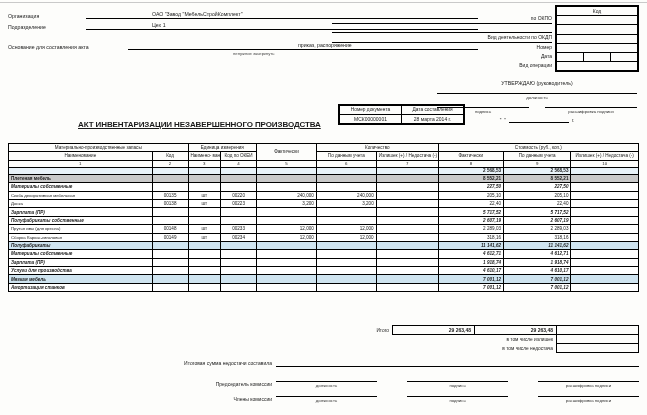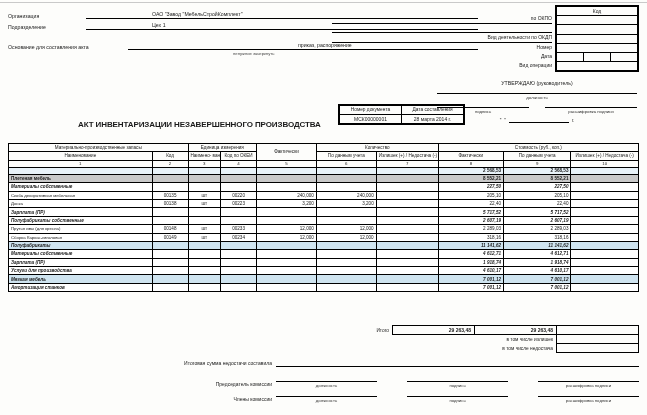--- a/index.html
+++ b/index.html
@@ -46,21 +46,21 @@
   .approve { position:absolute; right:10px; top:80px; width:200px; text-align:center; }
   .approve .ttl { font-size:5.2px; margin-bottom:7px; }
   .approve .sigline { border-bottom:1px solid #000; height:1px; margin:0 auto; }
   .approve .cap { font-size:4.3px; color:#333; margin-top:1px; }
   .approve .two { display:flex; justify-content:space-between; margin-top:7px; }
   .approve .two > div { width:46%; }
   .approve .dt { display:flex; justify-content:center; align-items:flex-end;
                  gap:3px; margin-top:4px; font-size:4.6px; }
   .approve .dt .b { border-bottom:1px solid #000; }
   .doctitle { position:absolute; left:78px; top:120px; font-size:8px;
-              font-weight:bold; letter-spacing:-.1px; white-space:nowrap; }
+              font-weight:bold; letter-spacing:-.1px; white-space:nowrap;text-decoration:underline; }
   .docnum { position:absolute; left:338px; top:104px; border:1px solid #000; }
   .docnum table { border-collapse:collapse; }
   .docnum td { border:1px solid #000; font-size:5px; text-align:center;
                padding:1px 4px; }
   .docnum td.h { font-size:4.8px; line-height:5.6px; width:62px; }
 
   
   .maintable { position:absolute; left:8px; top:143px; width:631px;
                border-collapse:collapse; table-layout:fixed; }
   .maintable td, .maintable th {

